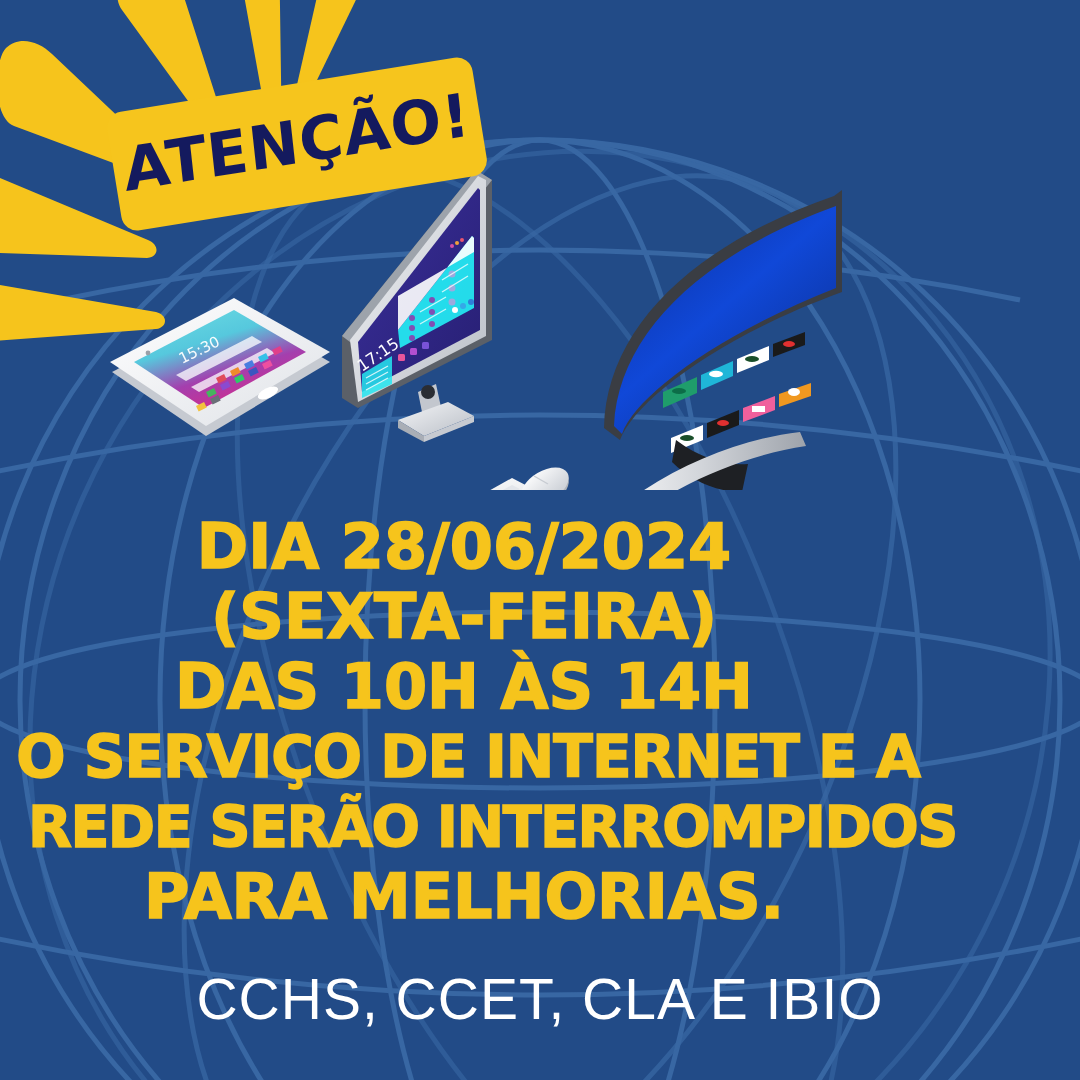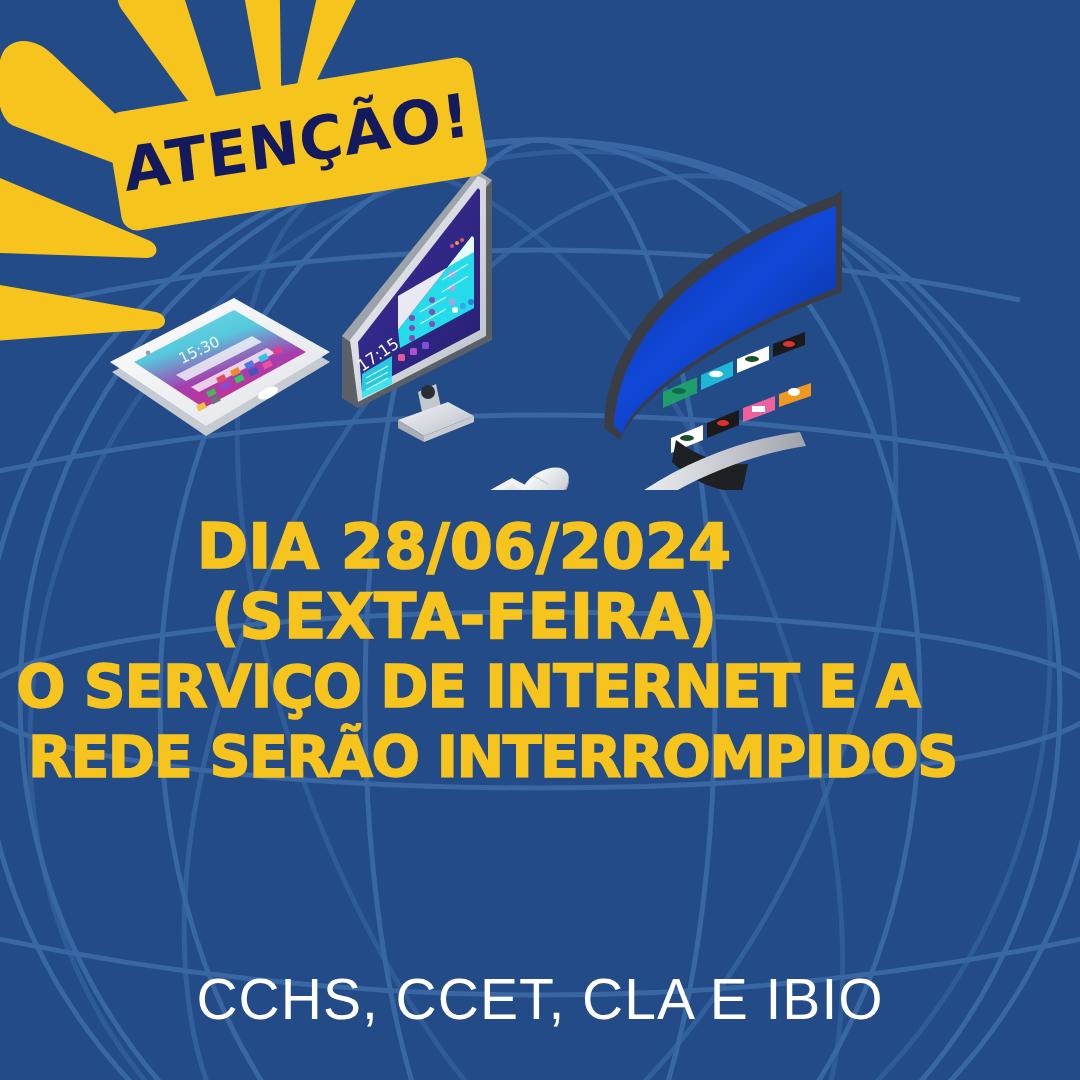--- a/index.html
+++ b/index.html
@@ -335,19 +335,21 @@
   </svg>
 
   <div class="badge-wrap">
     <div class="badge-box"></div>
     <div class="badge-text">ATENÇÃO!</div>
   </div>
 
   <div class="headline">
     <span class="l">DIA 28/06/2024</span>
     <span class="l">(SEXTA-FEIRA)</span>
+    <span class="l">DAS 10H ÀS 14H</span>
     <span class="l wide">O SERVIÇO DE INTERNET E A</span>
     <span class="l widest">REDE SERÃO INTERROMPIDOS</span>
+    <span class="l">PARA MELHORIAS.</span>
   </div>
 
   <div class="footer">CCHS, CCET, CLA E IBIO</div>
 
 </div>
 
 </body></html>

